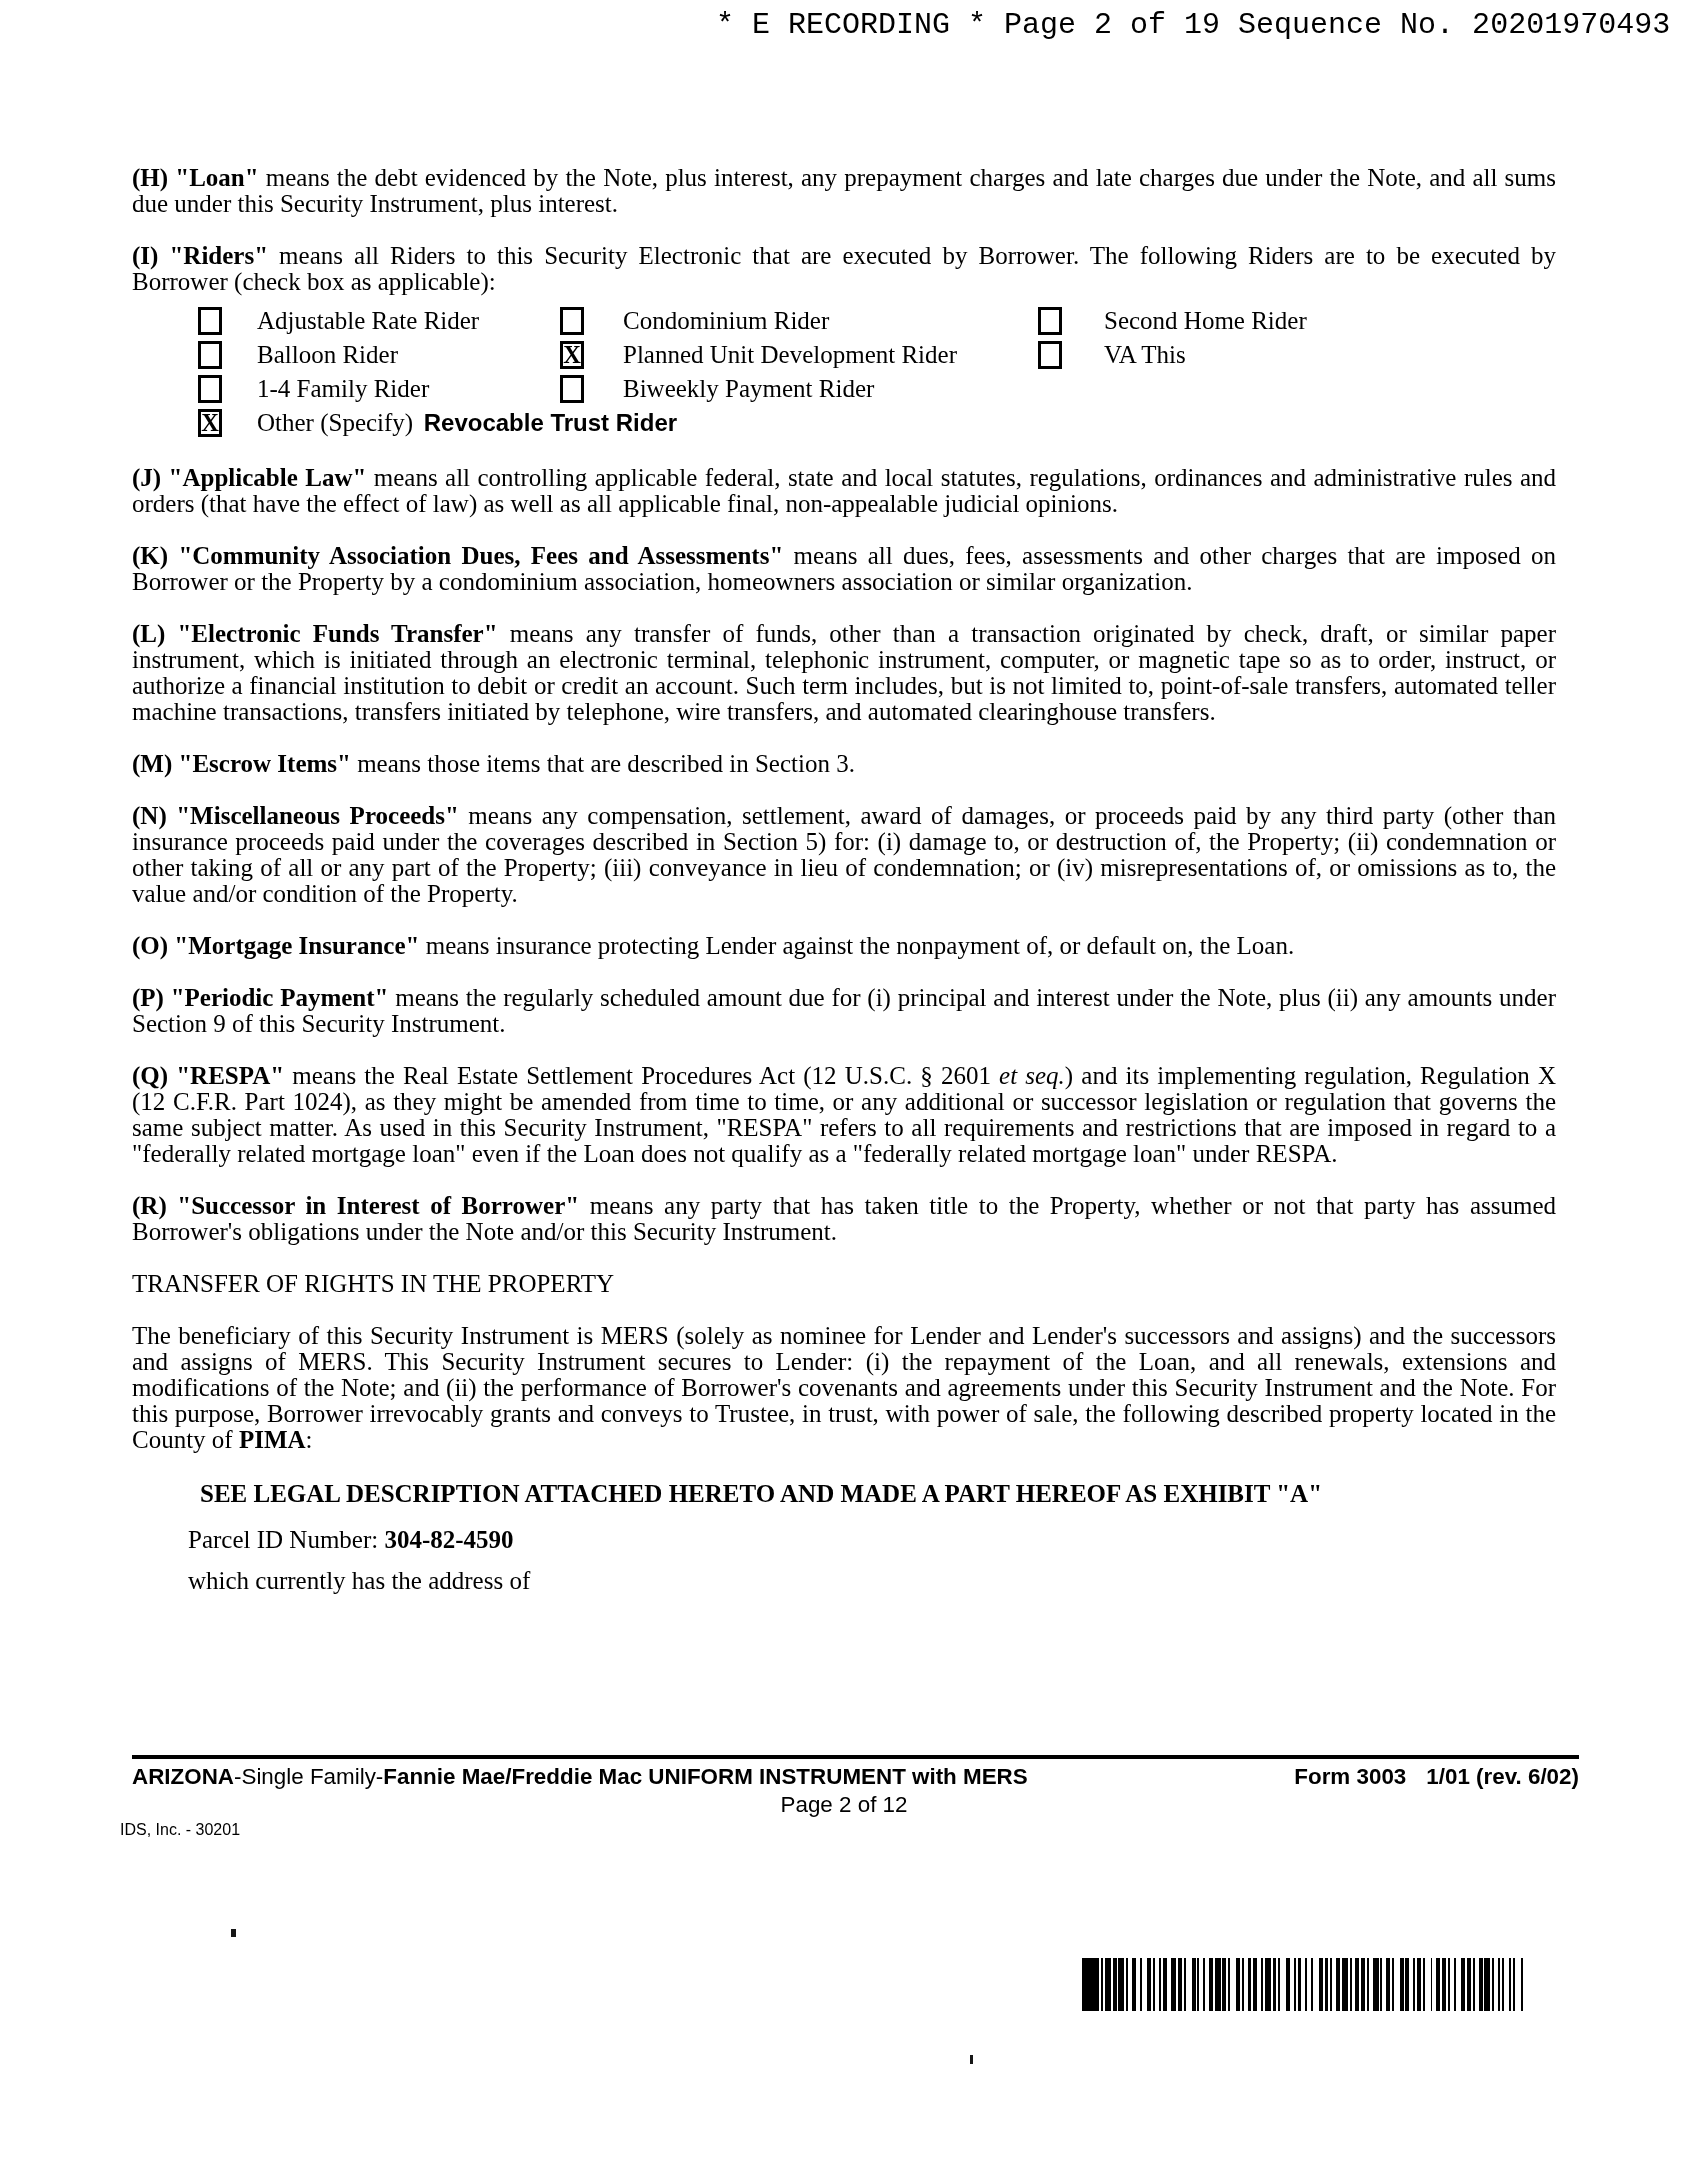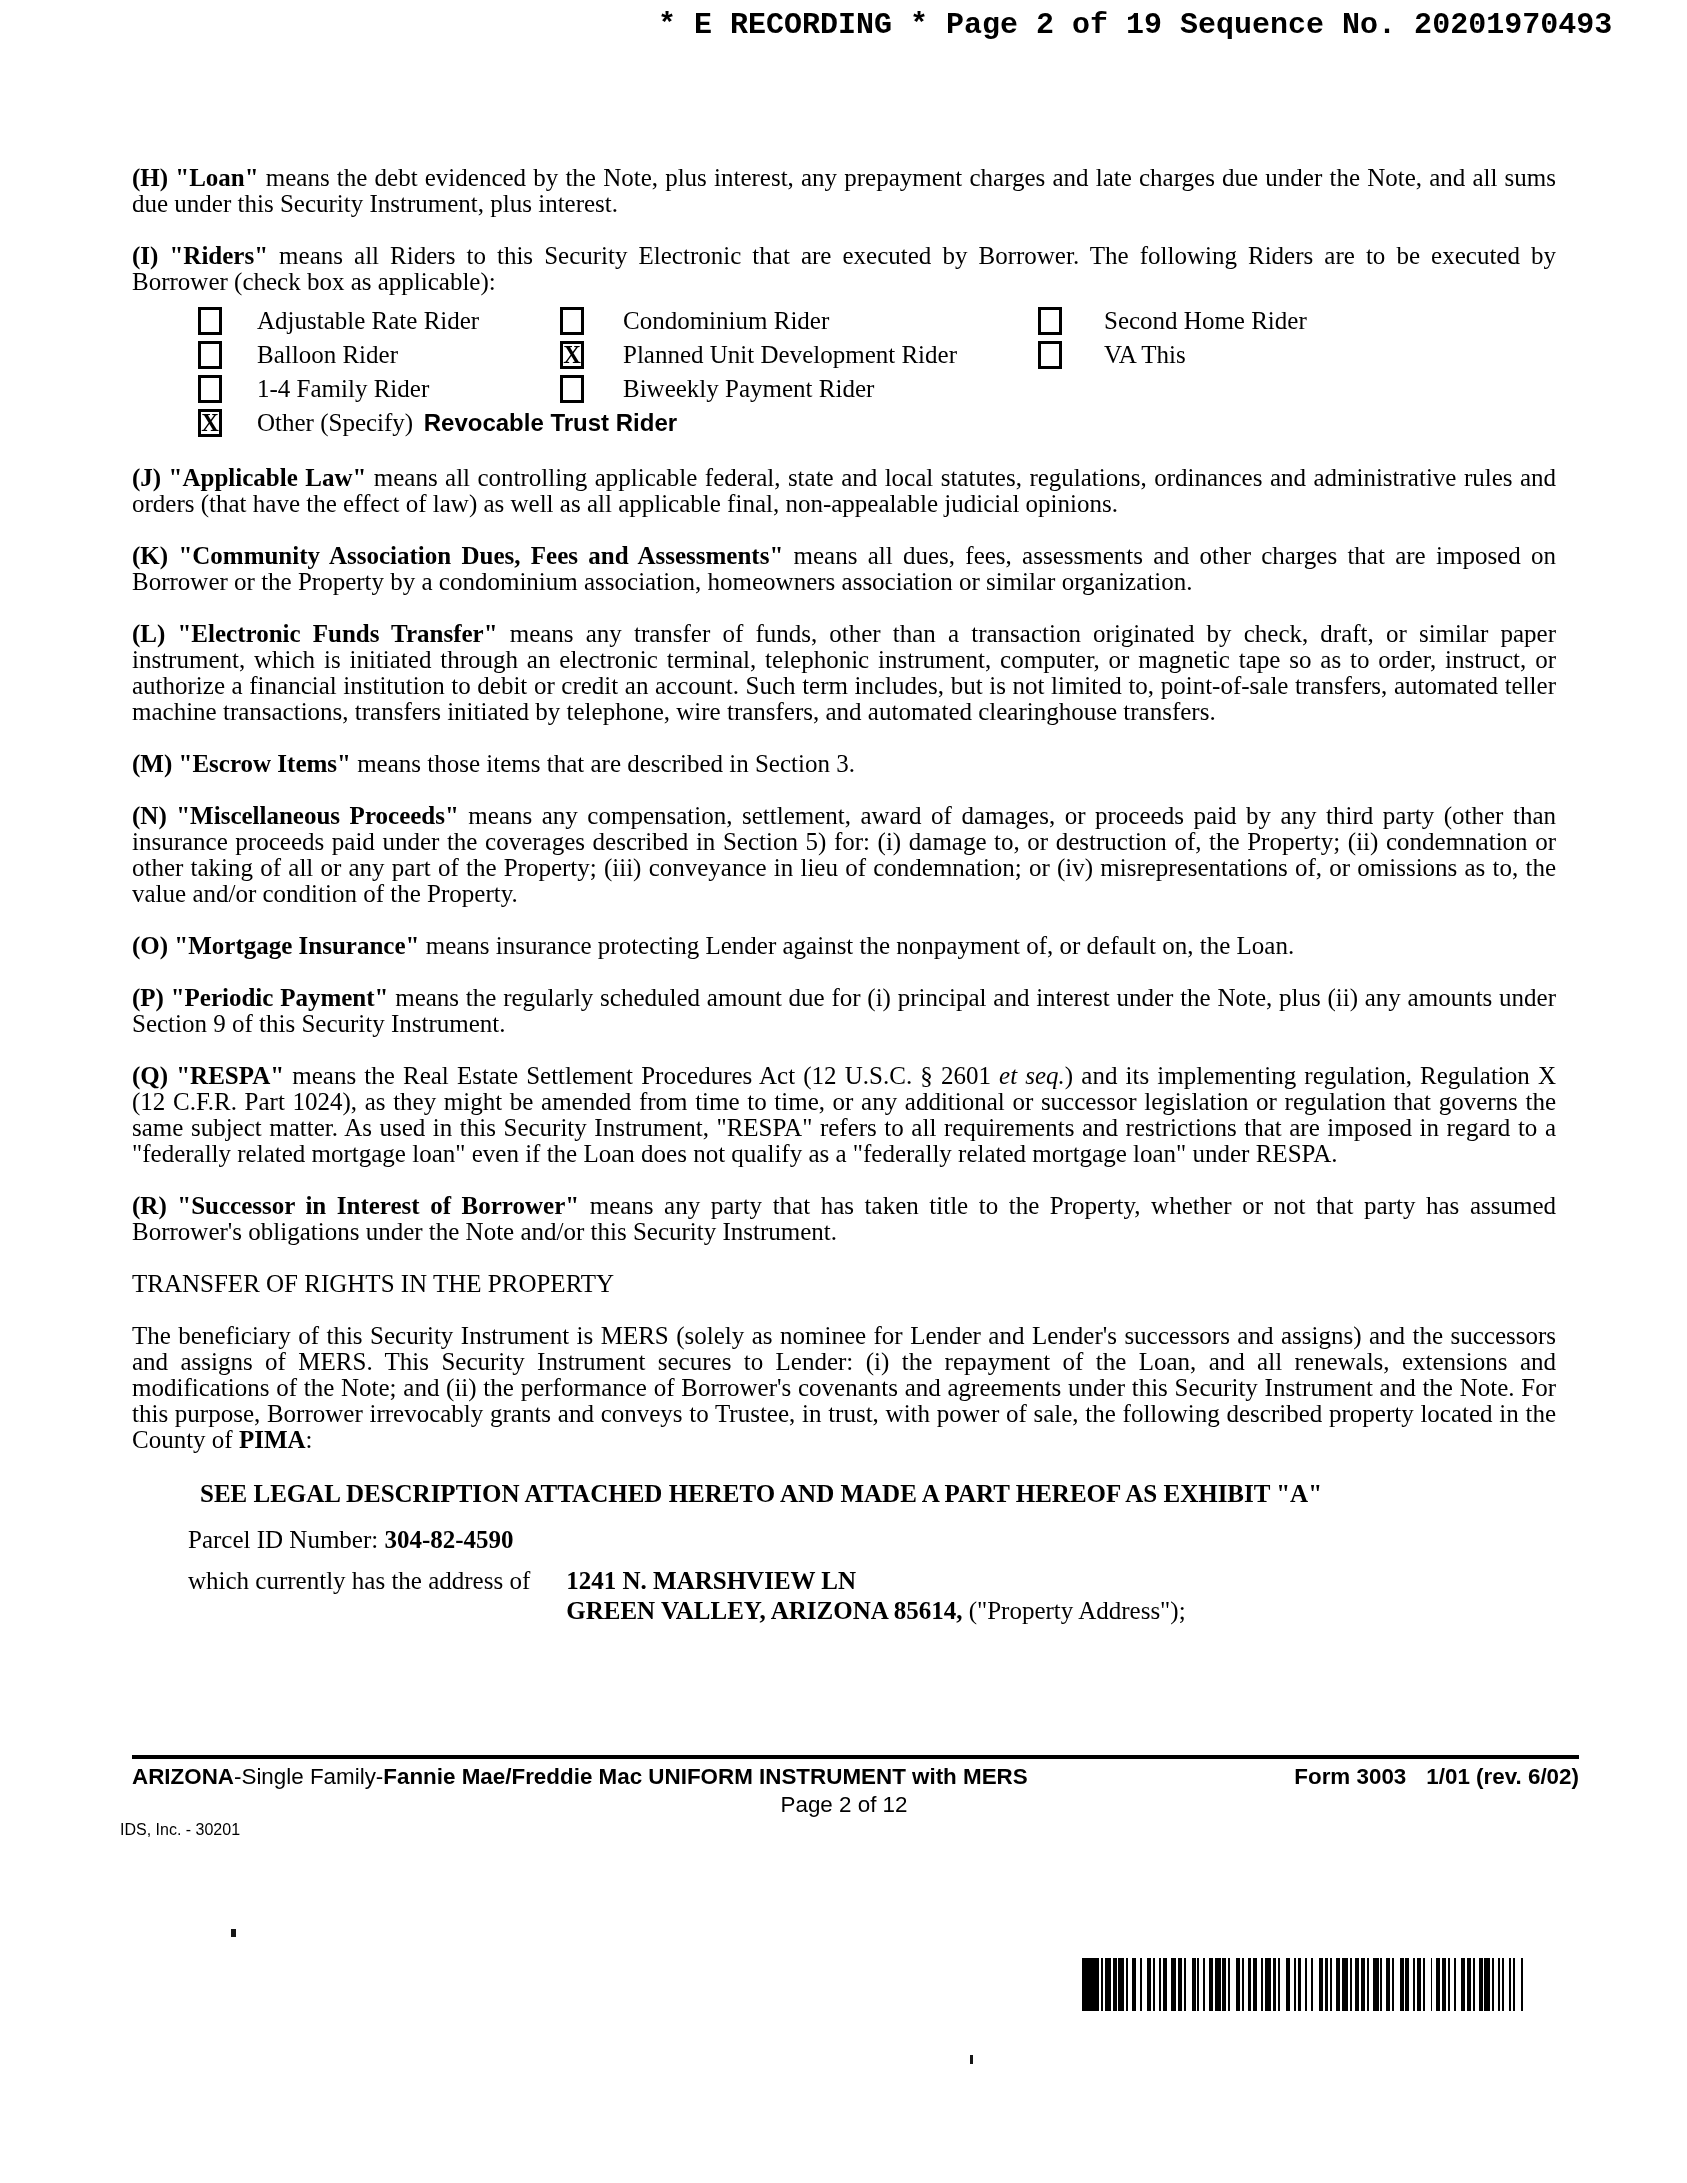--- a/index.html
+++ b/index.html
@@ -1,20 +1,20 @@
 <!DOCTYPE html>
 <html style="font-size:10.5px"><head>
 <meta charset="utf-8">
 <style>
   html,body{margin:0;padding:0;background:#fff;}
   .page{position:relative;width:1688px;height:2183px;background:#ffffff;color:#000;
         font-family:"Liberation Serif",serif;overflow:hidden;}
 
-  .rec-header{position:absolute;left:658px;top:8px;
-        font-family:"Liberation Mono",monospace;font-weight:700;font-size:30px;
+  .rec-header{position:absolute;left:716px;top:8px;
+        font-family:"Liberation Mono",monospace;font-weight:400;font-size:30px;
         letter-spacing:0px;white-space:pre;}
 
   .content{position:absolute;left:0;top:0;width:1688px;box-sizing:border-box;
         padding:165px 132px 0 132px;}
 
   .para{font-size:25px;line-height:26px;text-align:justify;margin:0 0 26px 0;}
   .para b{font-weight:700;}
   .mb-small{margin-bottom:9.2px;}
 
   .riders{margin:0 0 25px 66px;font-size:25px;line-height:26px;}
@@ -119,24 +119,20 @@
 
     <div class="section-heading">TRANSFER OF RIGHTS IN THE PROPERTY</div>
 
     <div class="para"><span>The beneficiary of this Security Instrument is MERS (solely as nominee for Lender and Lender's successors and assigns) and the successors and assigns of MERS. This Security Instrument secures to Lender: (i) the repayment of the Loan, and all renewals, extensions and modifications of the Note; and (ii) the performance of Borrower's covenants and agreements under this Security Instrument and the Note. For this purpose, Borrower irrevocably grants and conveys to Trustee, in trust, with power of sale, the following described property located in the County of </span><b>PIMA</b><span>:</span></div>
 
     <div class="legal">
       <div class="exhibit">SEE LEGAL DESCRIPTION ATTACHED HERETO AND MADE A PART HEREOF AS EXHIBIT "A"</div>
       <div class="parcel"><span>Parcel ID Number: </span><b>304-82-4590</b></div>
       <div class="address">
         <span>which currently has the address of</span>
-        <span class="addr-col">
-          <span>1241 N. MARSHVIEW LN</span><br>
-          <span>GREEN VALLEY, ARIZONA 85614,</span><span class="addr-suffix"> ("Property Address");</span>
-        </span>
       </div>
     </div>
 
   </div>
 
   <div class="footer-rule"></div>
 
   <div class="footer-line">
     <span class="fl-left"><span class="seg-b">ARIZONA</span><span class="seg-n">-Single Family-</span><span class="seg-b">Fannie Mae/Freddie Mac UNIFORM INSTRUMENT with MERS</span></span>
     <span class="fl-right"><span>Form 3003</span><span class="gap"></span><span>1/01 (rev. 6/02)</span></span>

